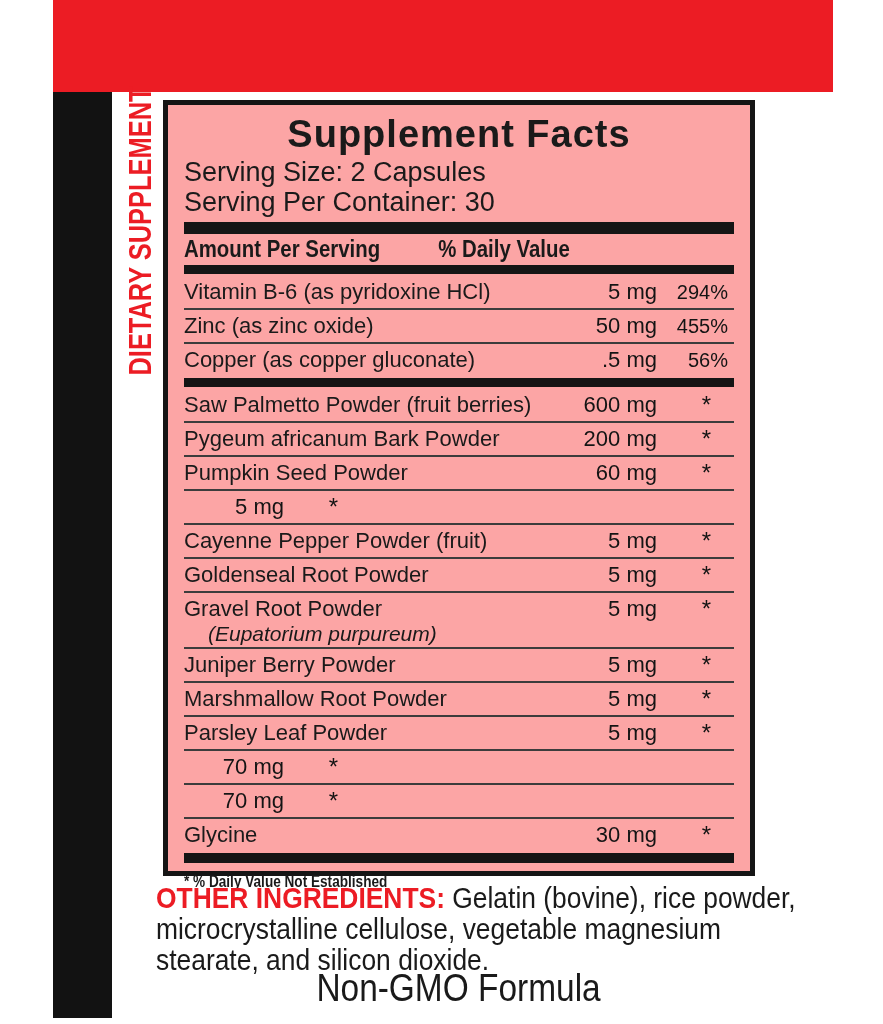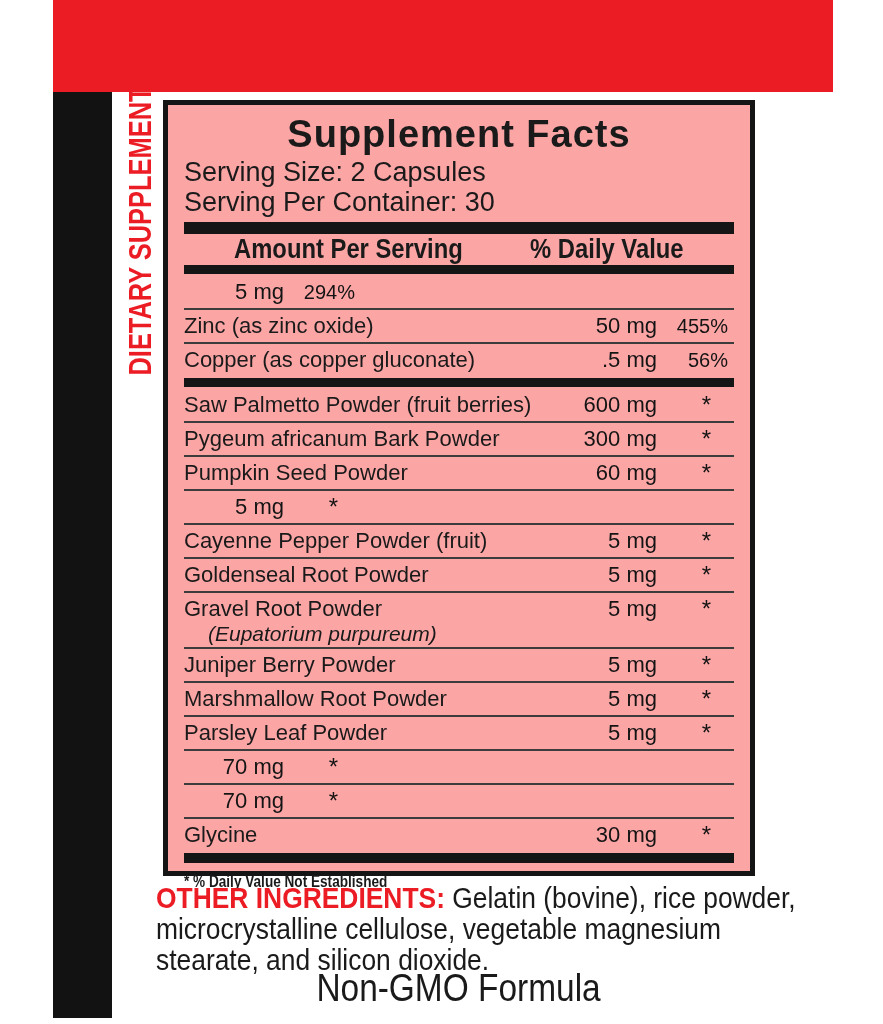--- a/index.html
+++ b/index.html
@@ -41,22 +41,22 @@
     color: #1a1a1a;
   }
   .serving-line {
     font-size: 27px; line-height: 30px; color: #1a1a1a;
   }
   .bar { background: #151515; }
   .bar-lg { height: 12px; margin: 5px 0 1px 0; }
   .bar-md { height: 9px;  margin: 2px 0; }
   .bar-bt { height: 10px; margin: 2px 0; }
   .head-row {
-    display: flex; justify-content: center; align-items: center;
-    font-size: 28px; font-weight: bold; line-height: 28px; color: #1a1a1a;
+    display: flex; justify-content: flex-start; align-items: center;
+    font-size: 24px; font-weight: bold; line-height: 28px; color: #1a1a1a;
   }
   .cond   { display: inline-block; transform: scaleX(0.85); transform-origin: 0 50%; }
   .cond-r { display: inline-block; transform: scaleX(0.85); transform-origin: 100% 50%; }
   .rows .row { display: flex; align-items: flex-start; }
   .rows .row + .row { border-top: 2px solid #3c3c3c; }
   .row .c-name { flex: 1 1 auto; font-size: 22px; line-height: 32px; color: #1a1a1a; }
   .row .c-sub  { display: block; font-size: 21px; line-height: 26px; font-style: italic; padding-left: 24px; margin-top: -4px; }
   .row .c-amt  { flex: 0 0 100px; text-align: right; font-size: 22px; line-height: 32px; }
   .row .c-dv   { flex: 0 0 77px;  text-align: right; font-size: 20px; line-height: 32px; padding-right: 6px; box-sizing: border-box; }
   .row .c-dv.star { text-align: center; padding-left: 22px; padding-right: 0; font-size: 24px; }
@@ -94,20 +94,21 @@
 
     <div class="head-row">
       <span class="cond">Amount Per Serving</span>
       <span class="cond-r">% Daily Value</span>
     </div>
 
     <div class="bar bar-md"></div>
 
     <div class="rows" id="vitamin-rows">
         <div class="row">
+    <div class="c-name"><span class="nm">Vitamin B-6 (as pyridoxine HCl)</span></div>
     <div class="c-amt">5 mg</div>
     <div class="c-dv">294%</div>
   </div>
         <div class="row">
     <div class="c-name"><span class="nm">Zinc (as zinc oxide)</span></div>
     <div class="c-amt">50 mg</div>
     <div class="c-dv">455%</div>
   </div>
         <div class="row">
     <div class="c-name"><span class="nm">Copper (as copper gluconate)</span></div>
@@ -119,21 +120,21 @@
     <div class="bar bar-md"></div>
 
     <div class="rows" id="ingredient-rows">
         <div class="row">
     <div class="c-name"><span class="nm">Saw Palmetto Powder (fruit berries)</span></div>
     <div class="c-amt">600 mg</div>
     <div class="c-dv star">*</div>
   </div>
         <div class="row">
     <div class="c-name"><span class="nm">Pygeum africanum Bark Powder</span></div>
-    <div class="c-amt">300 mg</div>
+    <div class="c-amt">200 mg</div>
     <div class="c-dv star">*</div>
   </div>
         <div class="row">
     <div class="c-name"><span class="nm">Pumpkin Seed Powder</span></div>
     <div class="c-amt">60 mg</div>
     <div class="c-dv star">*</div>
   </div>
         <div class="row">
     <div class="c-amt">5 mg</div>
     <div class="c-dv star">*</div>

